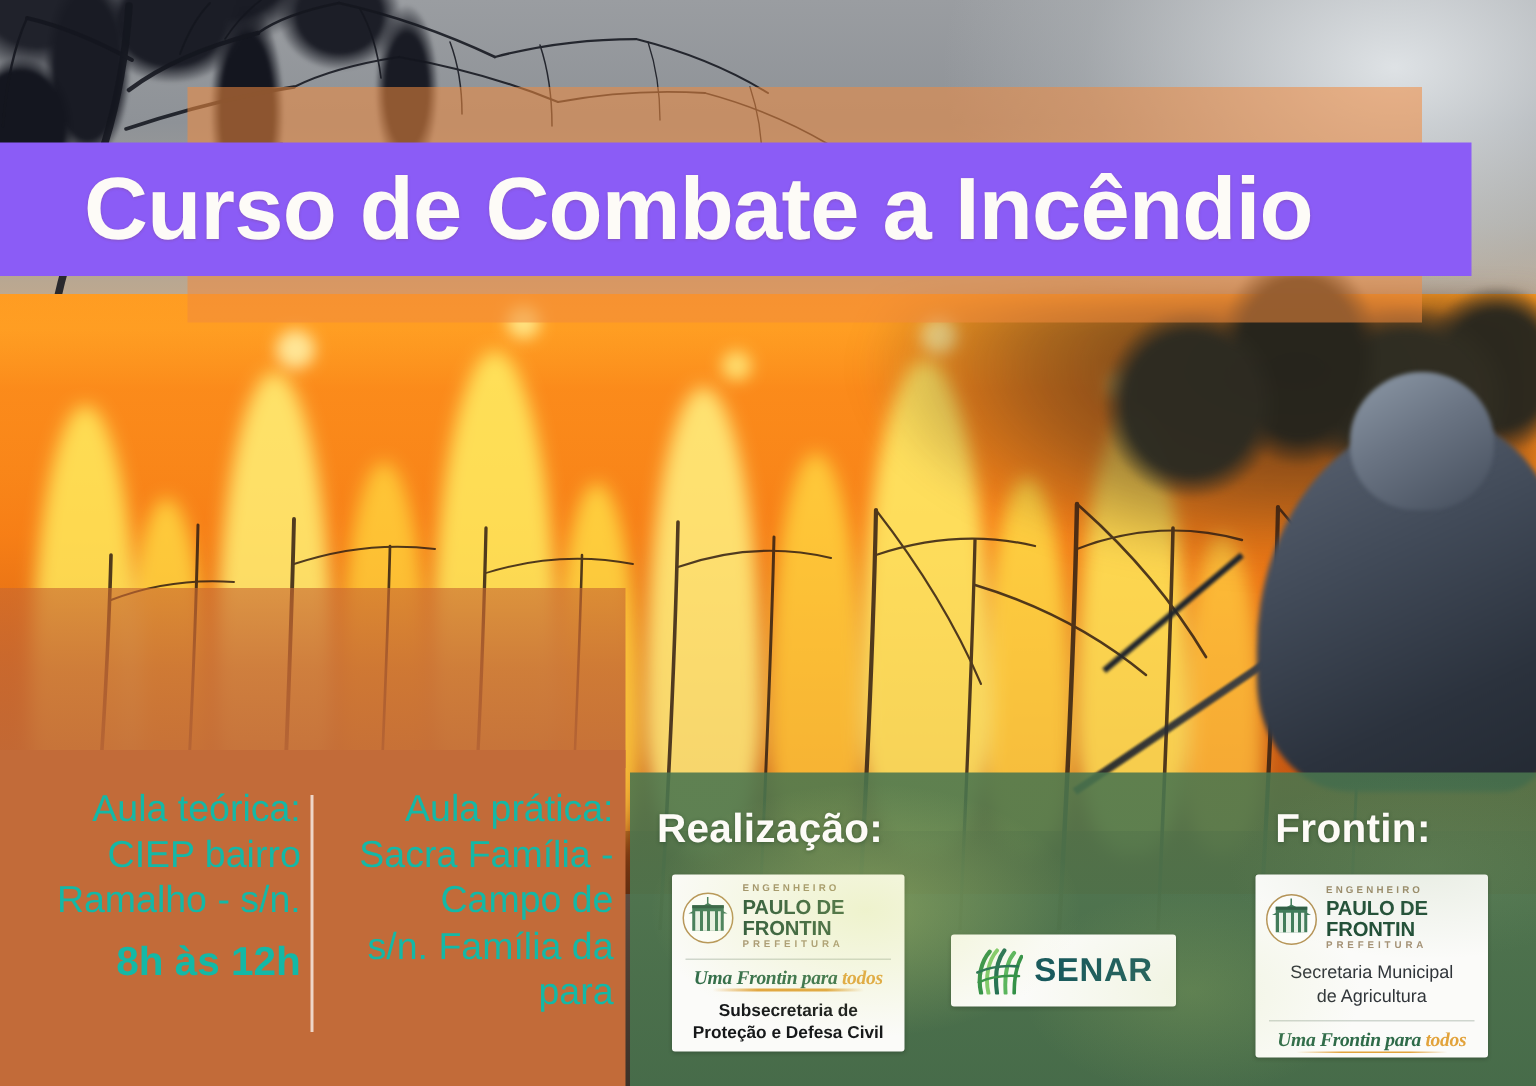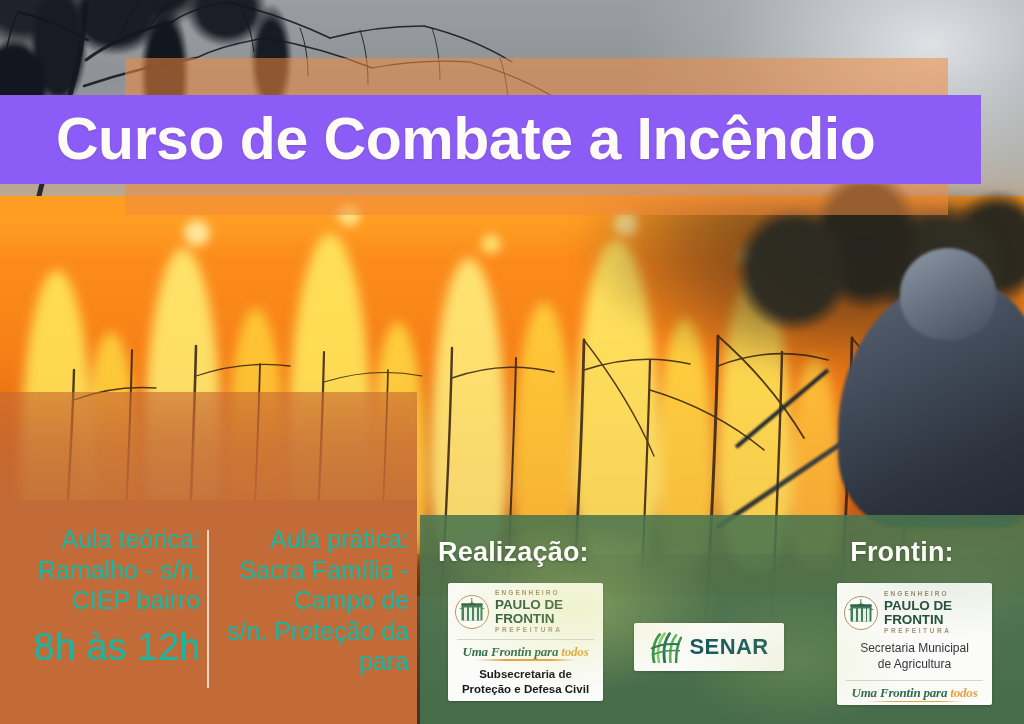--- a/index.html
+++ b/index.html
@@ -150,21 +150,21 @@
   .col{
     flex:1 1 50%;
     display:flex;flex-direction:column;align-items:flex-end;
     color:#14b8a6;text-align:center;
     padding:0 8px;
   }
   .col-l{justify-content:flex-start;}
   .col-r{justify-content:flex-start;}
   .col p{margin:0;}
   .t-line{font-size:25px;line-height:1.22;font-weight:400;}
-  .t-big{font-size:38px;line-height:1.2;font-weight:400;margin-top:9px !important;}
+  .t-big{font-size:27px;line-height:1.2;font-weight:700;margin-top:9px !important;}
   .divider{
     position:absolute;left:207px;top:530px;width:2px;height:158px;
     background:rgba(255,255,255,.72);z-index:7;
   }
 
   
   .green-panel{
     position:absolute;left:420px;top:515px;width:604px;height:209px;
     background:linear-gradient(180deg,rgba(74,117,78,.88) 0%,rgba(78,120,80,.9) 40%,rgba(72,112,76,.93) 100%);
     overflow:hidden;
@@ -381,29 +381,29 @@
   <div class="info-panel"></div>
 
   <div class="date-block">
   </div>
 
   <div class="divider"></div>
 
   <div class="cols">
     <div class="col col-l">
       <p class="t-line">Aula teórica:</p>
+      <p class="t-line">CIEP bairro</p>
       <p class="t-line">Ramalho - s/n.</p>
-      <p class="t-line">CIEP bairro</p>
       <p class="t-big">8h às 12h</p>
     </div>
     <div class="col col-r">
       <p class="t-line">Aula prática:</p>
       <p class="t-line">Sacra Família -</p>
       <p class="t-line">Campo de</p>
-      <p class="t-line">s/n. Proteção da</p>
+      <p class="t-line">s/n. Família da</p>
       <p class="t-line">para</p>
     </div>
   </div>
 
   <div class="green-panel">
 
     <div class="g-col g-left">
       <div class="g-head">Realização:</div>
     </div>
 

